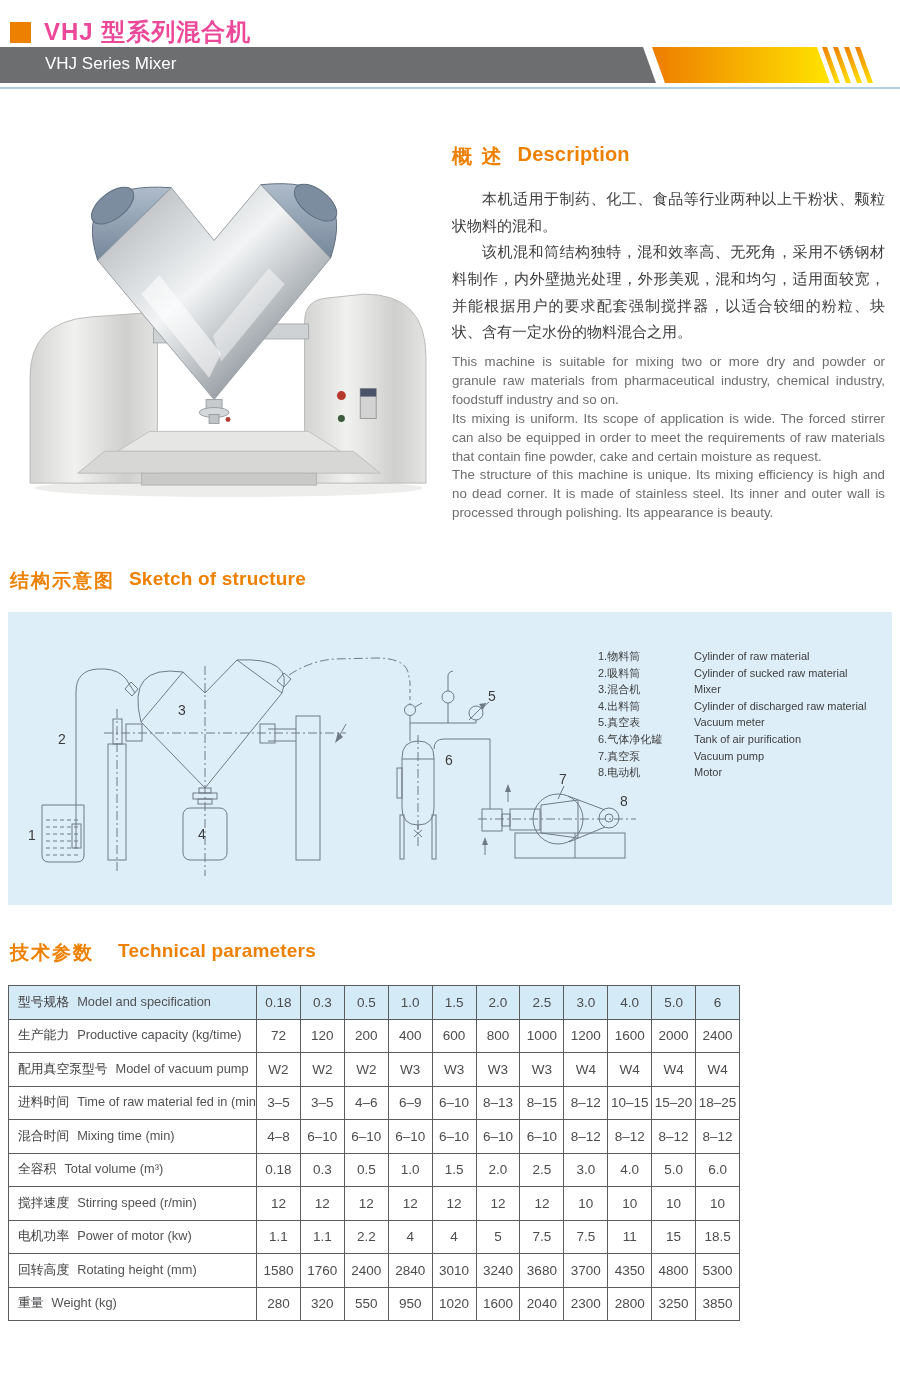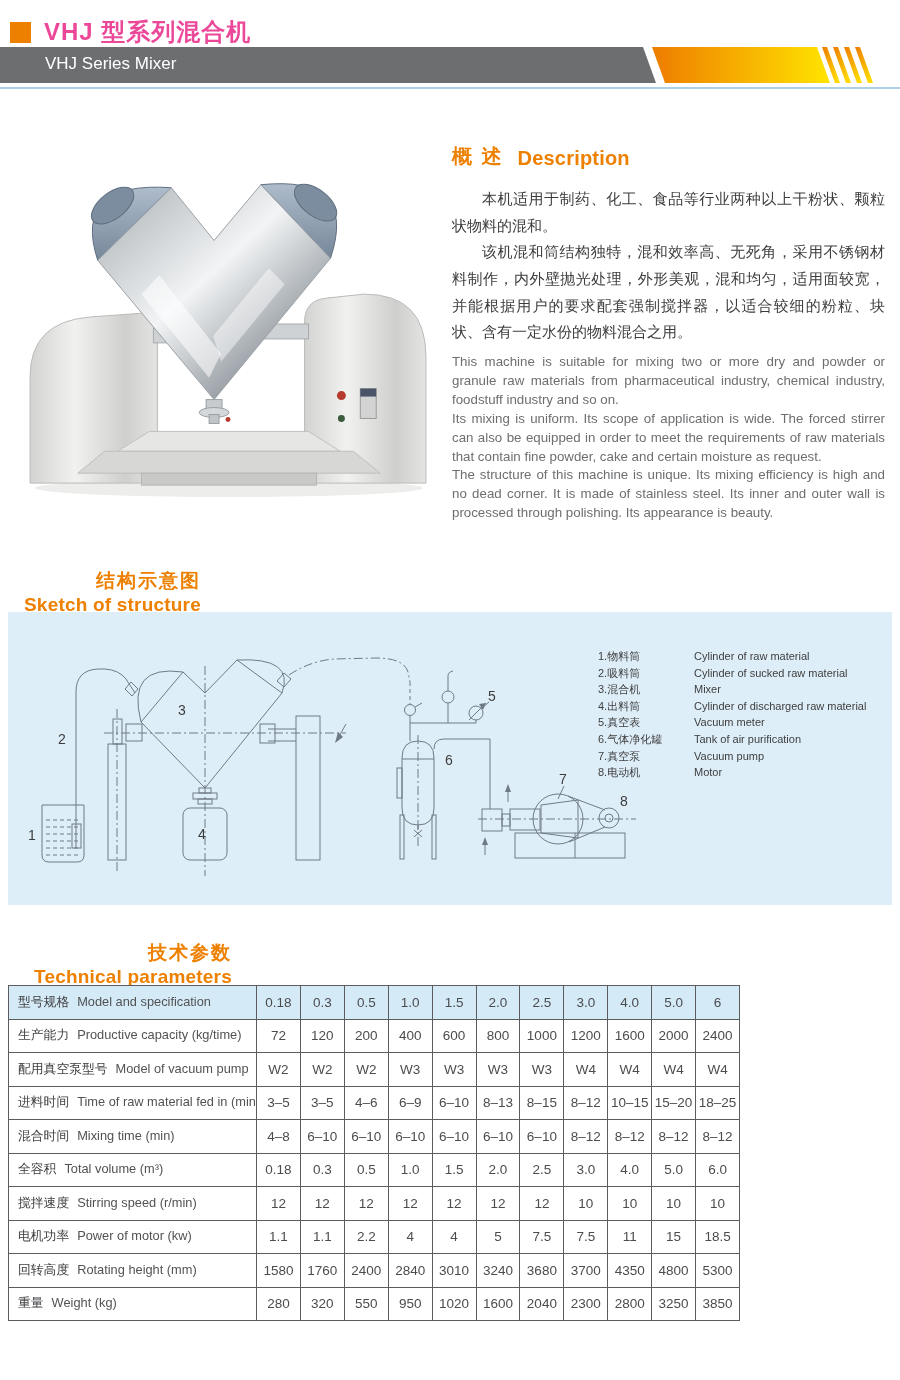--- a/index.html
+++ b/index.html
@@ -8,43 +8,43 @@
 
   
   .title-row{position:absolute;top:16px;left:10px;display:flex;align-items:center;}
   .brand-sq{width:21px;height:21px;background:#ee8000;margin-right:13px;}
   .page-title{font-size:24px;font-weight:bold;color:#ec4899;letter-spacing:1px;}
   .banner{position:absolute;top:47px;left:0;width:900px;height:36px;}
   .banner-text{position:absolute;top:54px;left:45px;color:#ffffff;font-size:17px;}
   .rule{position:absolute;top:87px;left:0;width:900px;height:2px;background:#adcfe3;}
 
   
-  .sec-head{display:flex;align-items:flex-end;color:#ee8000;font-weight:bold;}
+  .sec-head{display:flex;align-items:flex-start;color:#ee8000;font-weight:bold;}
   .sec-head .cn{font-size:20px;letter-spacing:2px;}
   .sec-head .en{font-size:20px;margin-left:14px;letter-spacing:0.2px;}
 
   
   .desc{position:absolute;top:133px;left:0;width:900px;display:flex;}
   .photo-box{width:452px;padding-left:10px;box-sizing:border-box;}
   .desc-col{width:433px;padding-top:10px;}
   .cn-para{font-size:15px;line-height:1.78;color:#3d3d3d;text-align:justify;
            text-indent:2em;margin:0;}
   .cn-block{margin-top:16px;}
   .en-block{margin-top:7px;}
   .en-para{font-size:13.3px;line-height:1.42;color:#6d6e70;text-align:justify;margin:0;}
 
   
-  .sketch-head{position:absolute;top:568px;left:10px;flex-direction:column;}
+  .sketch-head{position:absolute;top:568px;left:10px;}
   .panel{position:absolute;top:612px;left:8px;width:884px;height:293px;background:#deeef8;}
   .legend{position:absolute;left:590px;top:36px;font-size:11px;color:#3e3e3e;}
   .lg-row{display:flex;line-height:16.6px;}
   .lg-cn{width:96px;}
 
   
-  .tech-head{position:absolute;top:940px;left:10px;flex-direction:column;}
+  .tech-head{position:absolute;top:940px;left:10px;}
   .tbl-wrap{position:absolute;top:985px;left:8px;width:884px;}
   table{border-collapse:collapse;width:732px;table-layout:fixed;}
   td{border:1px solid #5b5c5e;height:32.5px;font-size:13.5px;color:#4b4c4e;
      text-align:center;padding:0;white-space:nowrap;overflow:hidden;}
   td.lbl{text-align:left;padding-left:9px;font-size:12.8px;color:#3f3f41;}
   td.hd{background:#d5eaf7;}
   .l-en{margin-left:8px;color:#515254;}
   col.c0{width:248px;}
   svg text{font-family:"Liberation Sans","DejaVu Sans",sans-serif;}
 </style>

